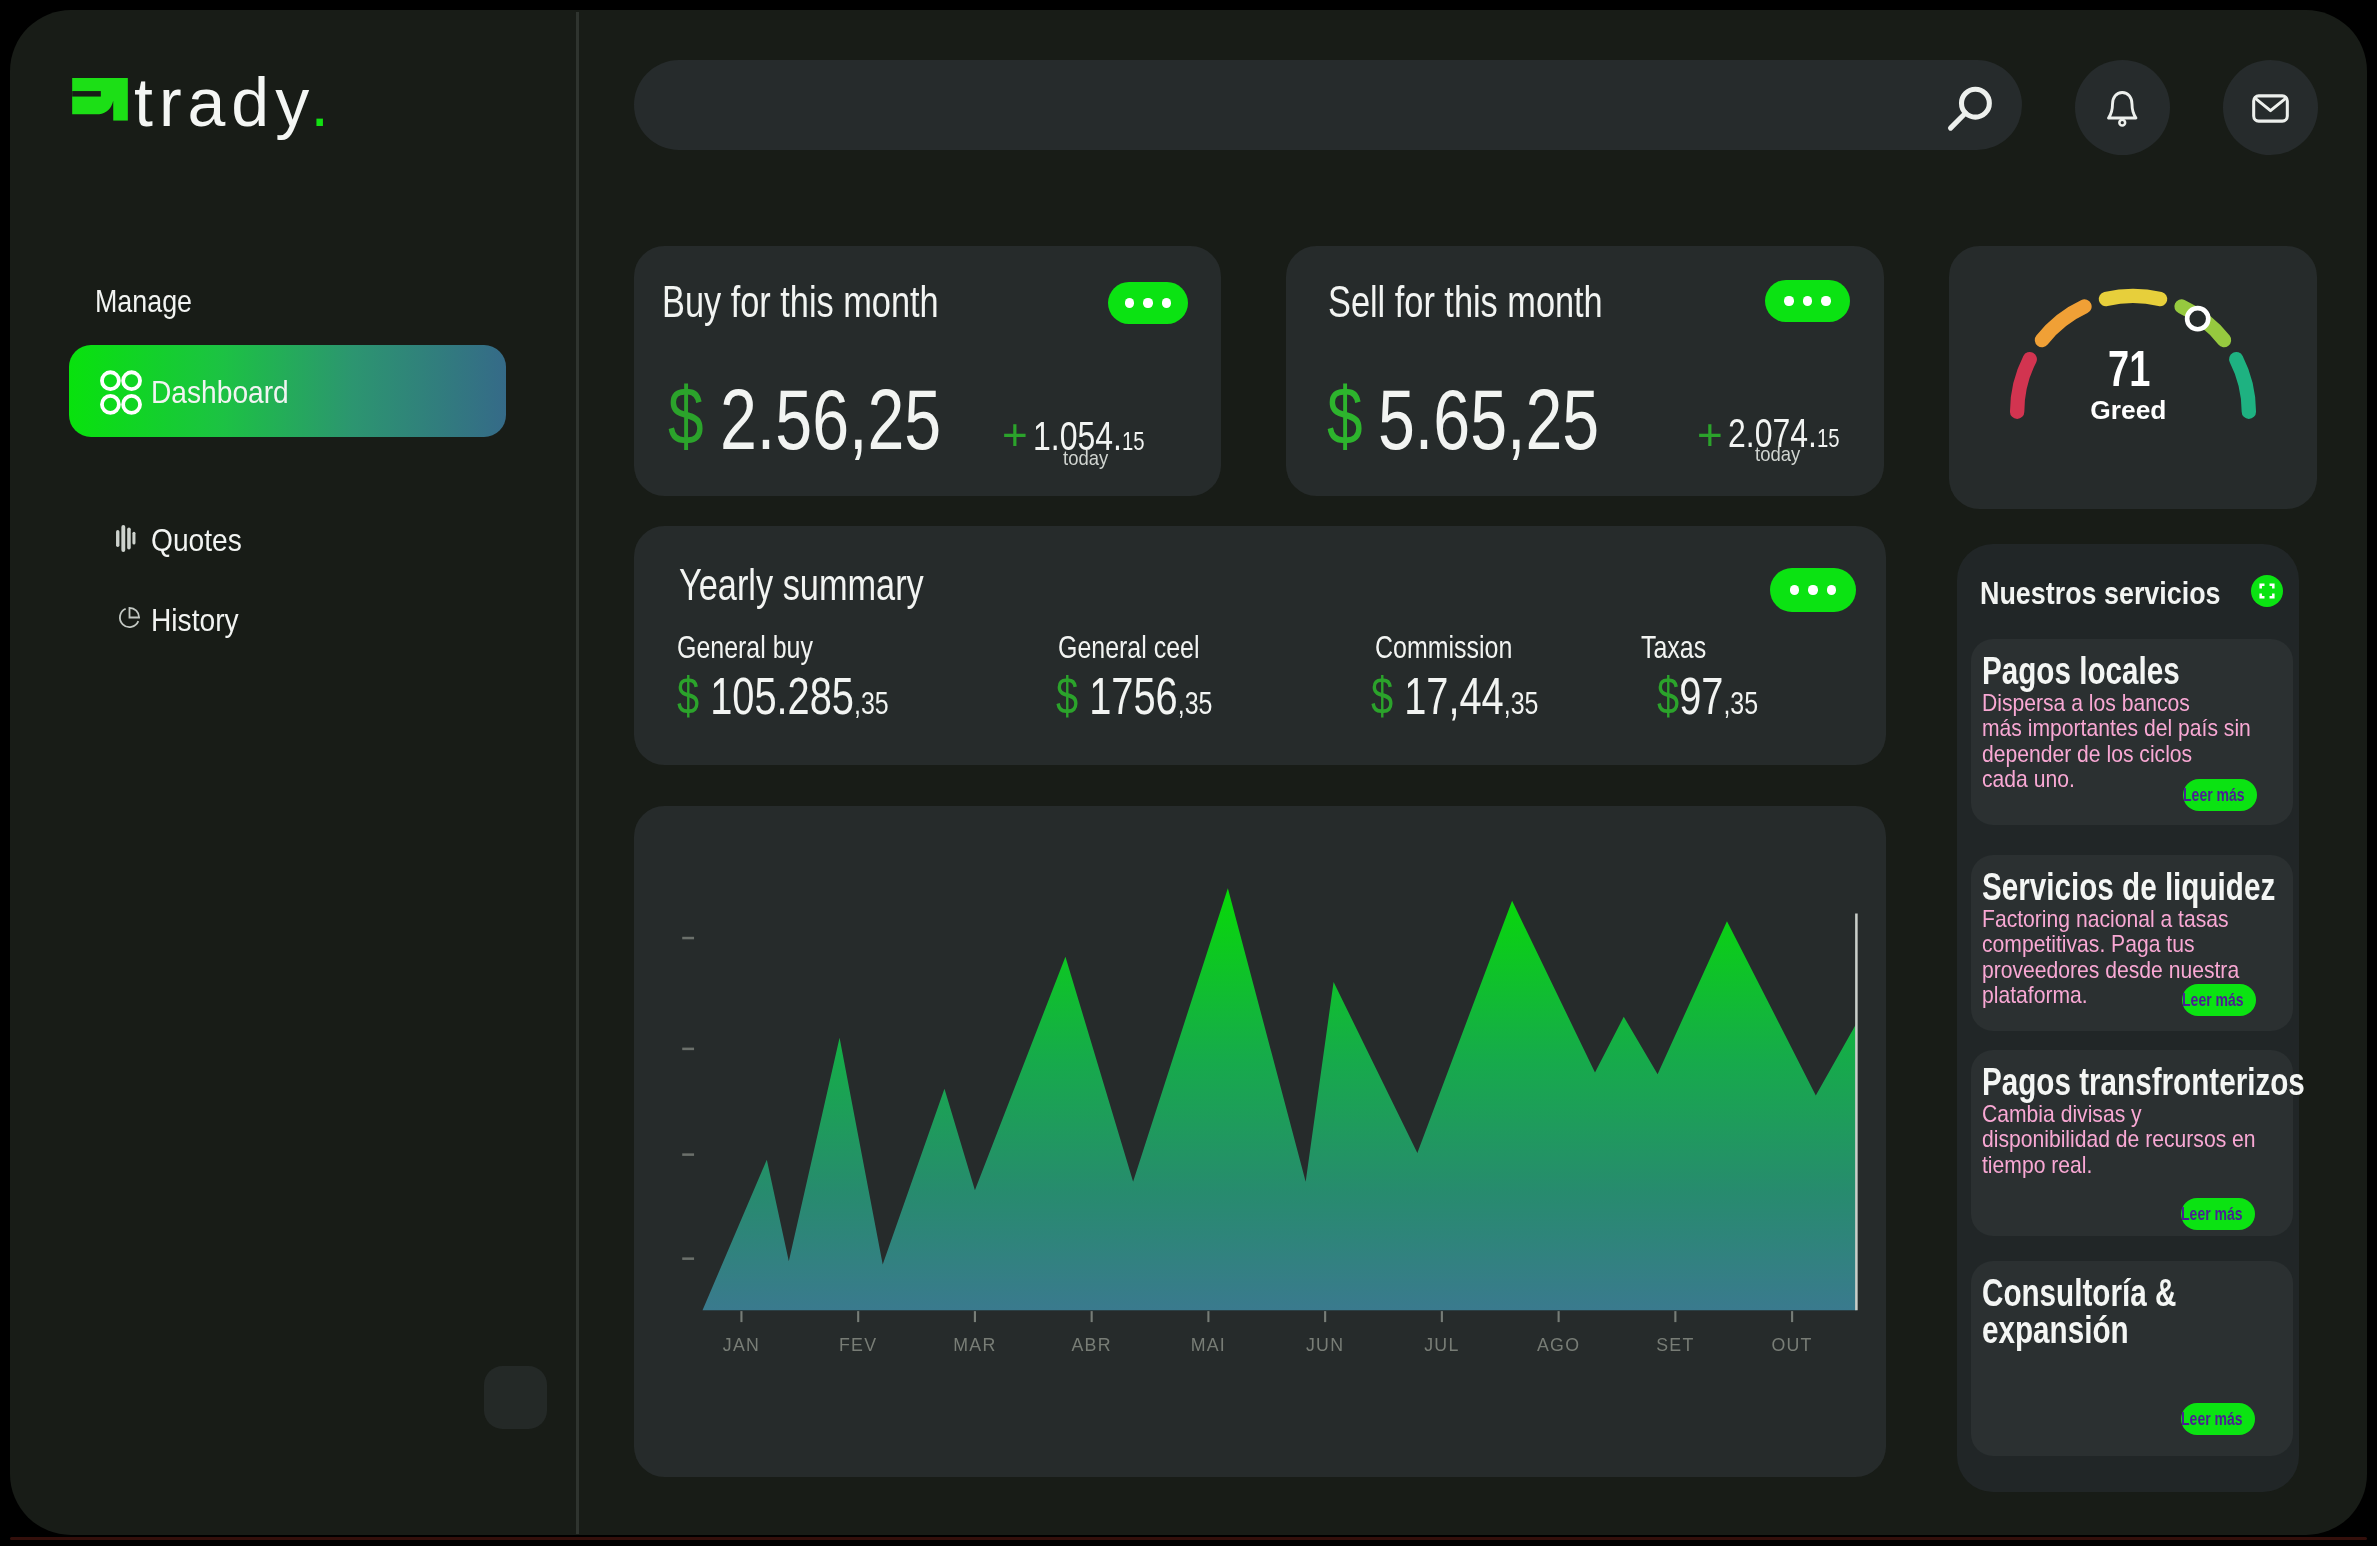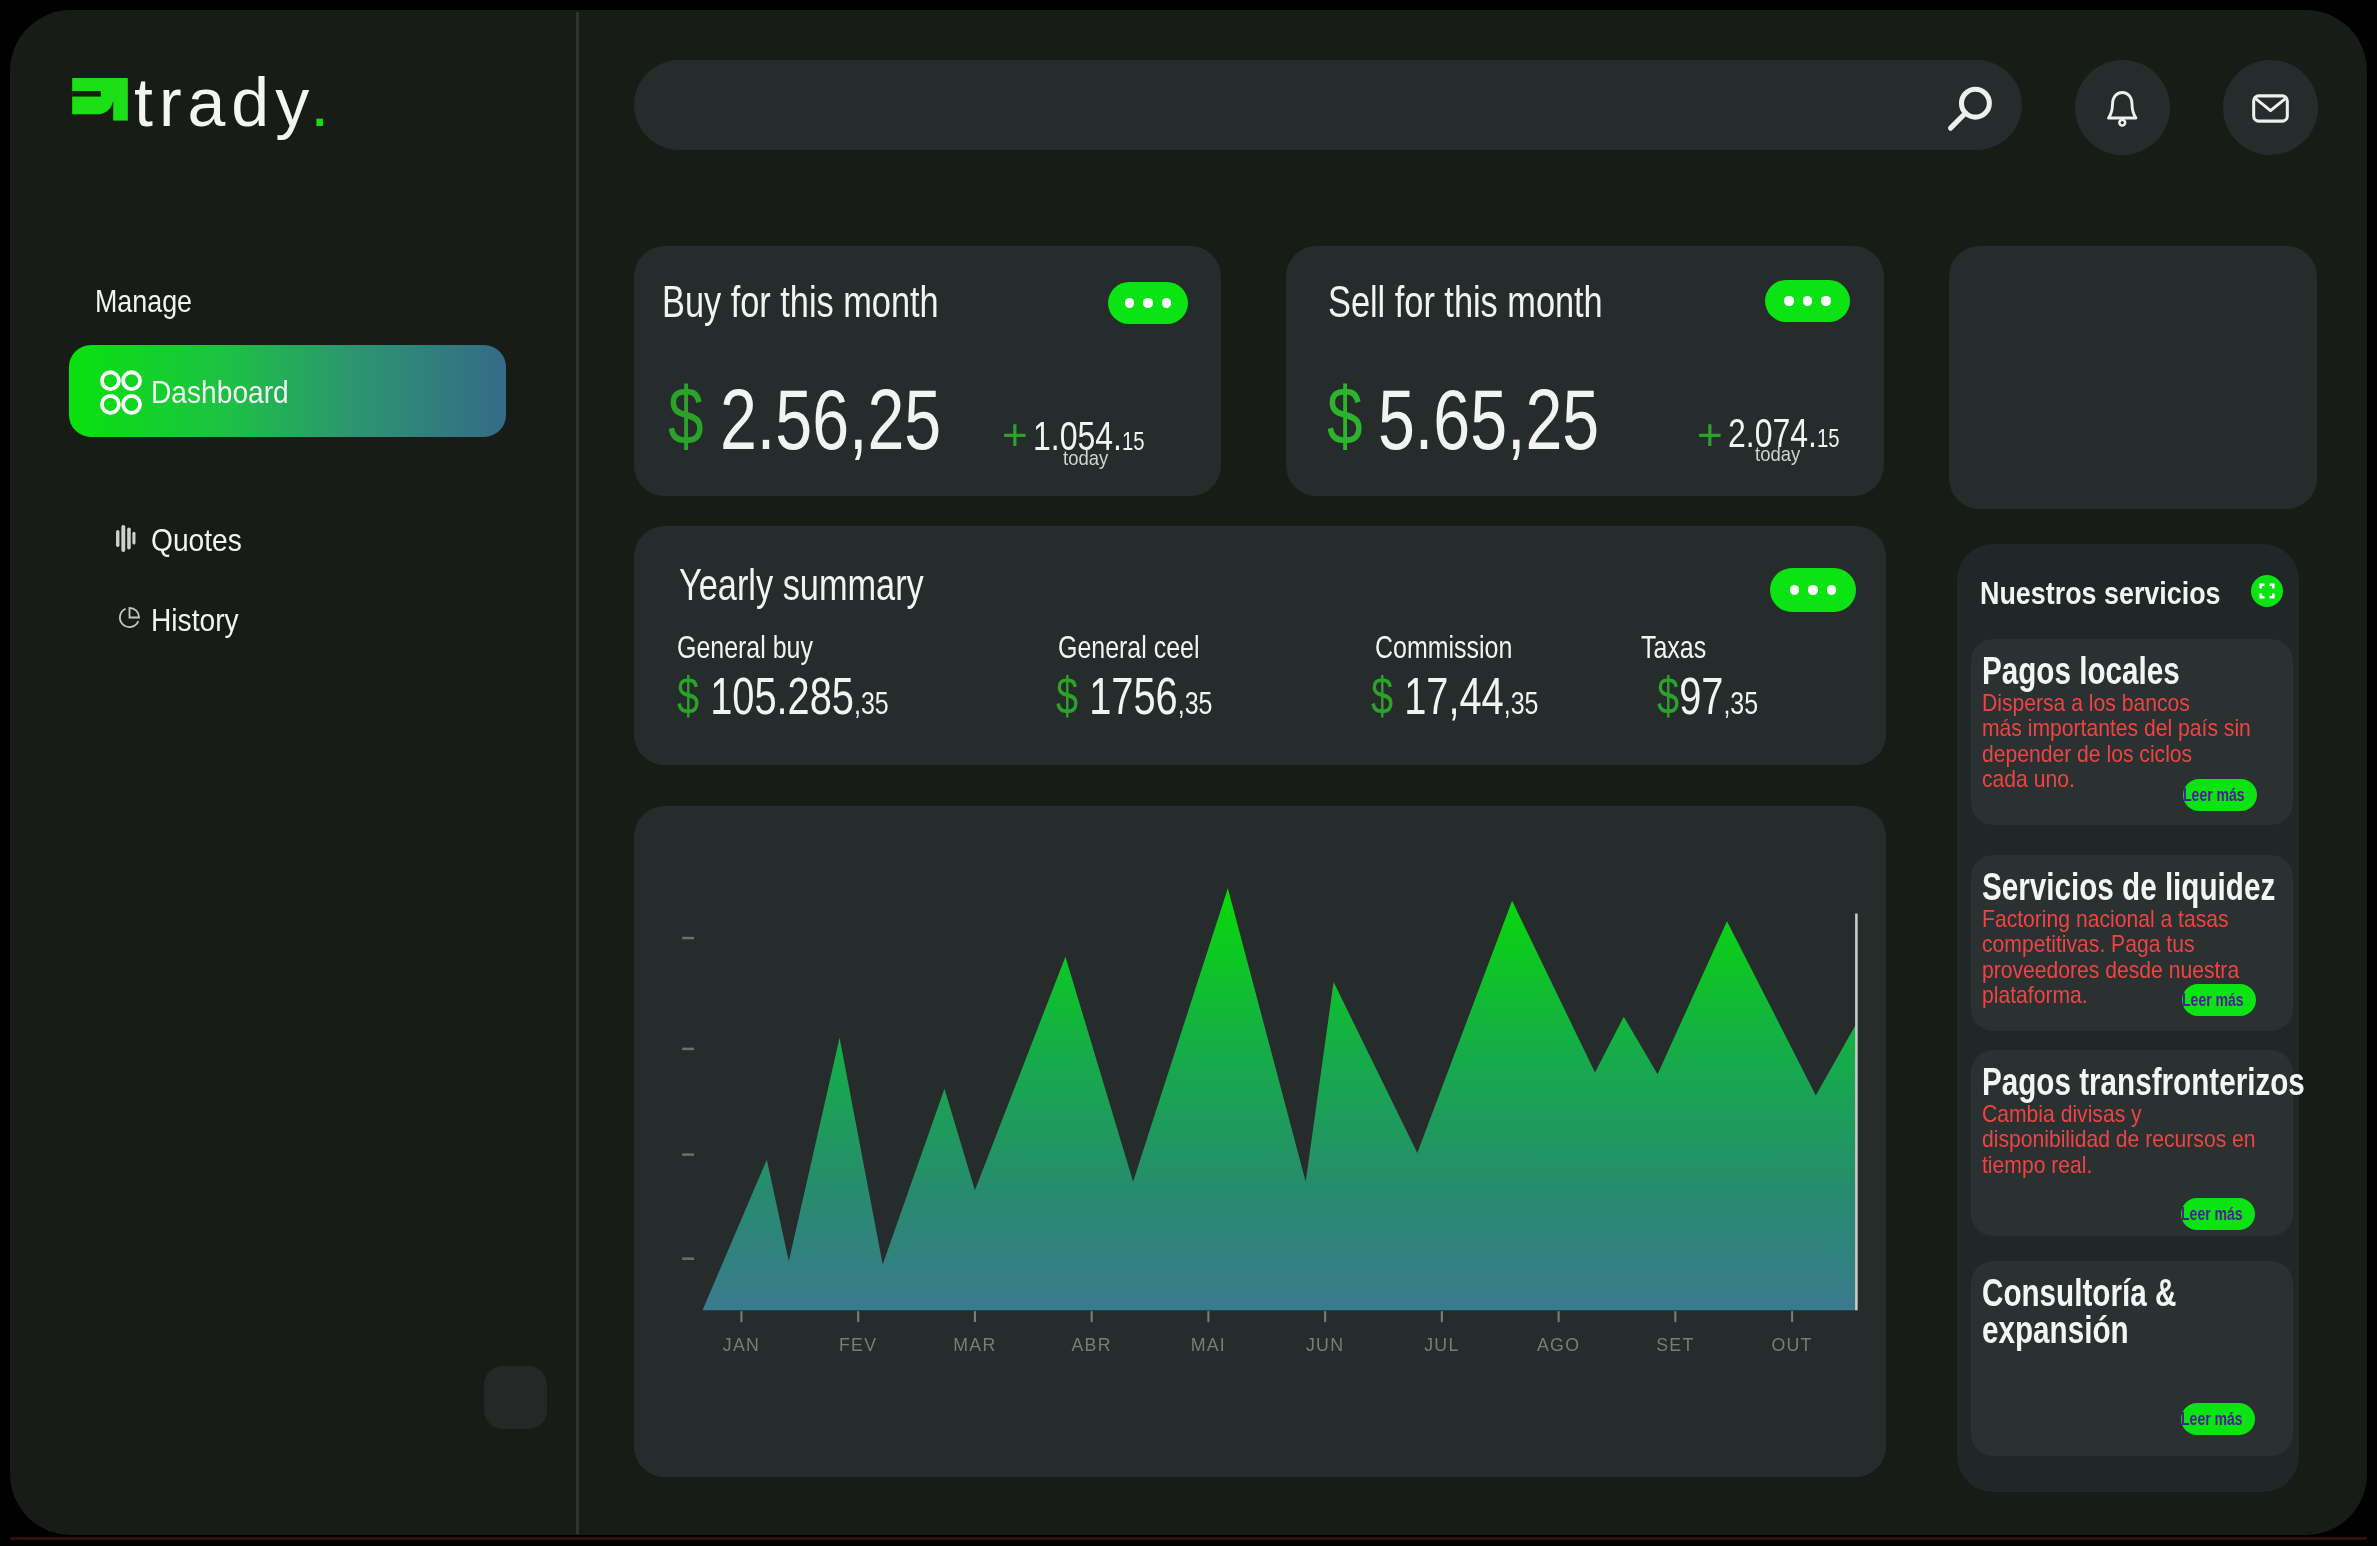--- a/index.html
+++ b/index.html
@@ -10,21 +10,21 @@
   .abs { position:absolute; }
   .card { position:absolute; background:#262b2b; border-radius:30.5px; }
   .pill { position:absolute; background:#0be312; border-radius:23px; display:flex;
           align-items:center; justify-content:center; gap:9.3px; }
   .pill i { width:9.3px; height:9.3px; border-radius:50%; background:#fff; display:block; }
   .w { color:#f2f4f2; }
   .cx { display:inline-block; transform:scaleX(0.78); transform-origin:0 50%; white-space:nowrap; }
   .cx9 { display:inline-block; transform:scaleX(0.88); transform-origin:0 50%; white-space:nowrap; }
   .svc { background:#2b3031; border-radius:22px; }
   .svc .t { position:absolute; left:10.2px; top:13.5px; color:#f4f6f4; font-size:38px; font-weight:bold; line-height:37px; }
-  .svc .b { position:absolute; left:10.2px; color:#ef4444; font-size:24px; line-height:25.4px; }
+  .svc .b { position:absolute; left:10.2px; color:#f9a8d4; font-size:24px; line-height:25.4px; }
   .svc .leer { position:absolute; background:#0be312; color:#4c1d95; text-align:center;
                font-size:18px; font-weight:bold; border-radius:17px; width:74px; height:32px; line-height:32px; }
 </style>
 </head>
 <body>
 <div id="stage">
   <div class="frame"></div>
   <div class="abs" style="left:10.2px;top:1537px;width:2357px;height:3.4px;background:#330f0b;border-radius:1.7px;"></div>
   <div class="abs" id="divider" style="left:576px;top:12px;width:2.5px;height:1522px;background:#2f342f;"></div>
 
@@ -169,20 +169,34 @@
         <text x="817" y="644">JUN</text>
         <text x="955" y="644">JUL</text>
         <text x="1093" y="644">AGO</text>
         <text x="1231" y="644">SET</text>
         <text x="1369" y="644">OUT</text>
       </g>
     </svg>
   </div>
 
   <div class="card" style="left:1949px;top:246px;width:368px;height:263px;"></div>
+  <div class="abs" id="gauge" style="left:1949px;top:246px;">
+    <svg width="368" height="263" viewBox="0 0 435 311" fill="none">
+      <g stroke-width="17" stroke-linecap="round">
+        <path d="M80.5,196 A137,137 0 0 1 95.4,133.8" stroke="#d23450"></path>
+        <path d="M109.9,111.2 A137,137 0 0 1 160.1,71.6" stroke="#f0a036"></path>
+        <path d="M185.5,62.8 A137,137 0 0 1 249.5,62.8" stroke="#e7cf3b"></path>
+        <path d="M274.9,71.6 A137,137 0 0 1 325.1,111.2" stroke="#96c93f"></path>
+        <path d="M339.6,133.8 A137,137 0 0 1 354.5,196" stroke="#1eb281"></path>
+      </g>
+      <circle cx="294" cy="86" r="12.5" stroke="#fff" stroke-width="5.5" fill="#262b2b"></circle>
+      <text x="213" y="166" fill="#fff" font-size="60" font-weight="bold" text-anchor="middle" textLength="50" lengthAdjust="spacingAndGlyphs">71</text>
+      <text x="212" y="204" fill="#fff" font-size="31" font-weight="bold" text-anchor="middle" textLength="90" lengthAdjust="spacingAndGlyphs">Greed</text>
+    </svg>
+  </div>
 
   <div class="abs" id="panel" style="left:1957px;top:544px;width:342px;height:948px;background:#212627;border-radius:36px;">
     <div class="abs w" style="left:23px;top:30.5px;font-size:32px;font-weight:bold;"><span class="cx" style="transform:scaleX(.84);">Nuestros servicios</span></div>
     <div class="abs" style="left:294px;top:30.5px;width:32px;height:32px;border-radius:50%;background:#0be312;">
       <svg width="32" height="32" viewBox="0 0 38 38" fill="none" stroke="#fff" stroke-width="3">
         <path d="M16 11.5 L11.5 11.5 L11.5 16"></path>
           <path d="M22 11.5 L26.5 11.5 L26.5 16"></path>
         <path d="M16 26.5 L11.5 26.5 L11.5 22"></path>
           <path d="M22 26.5 L26.5 26.5 L26.5 22"></path>
       </svg>

